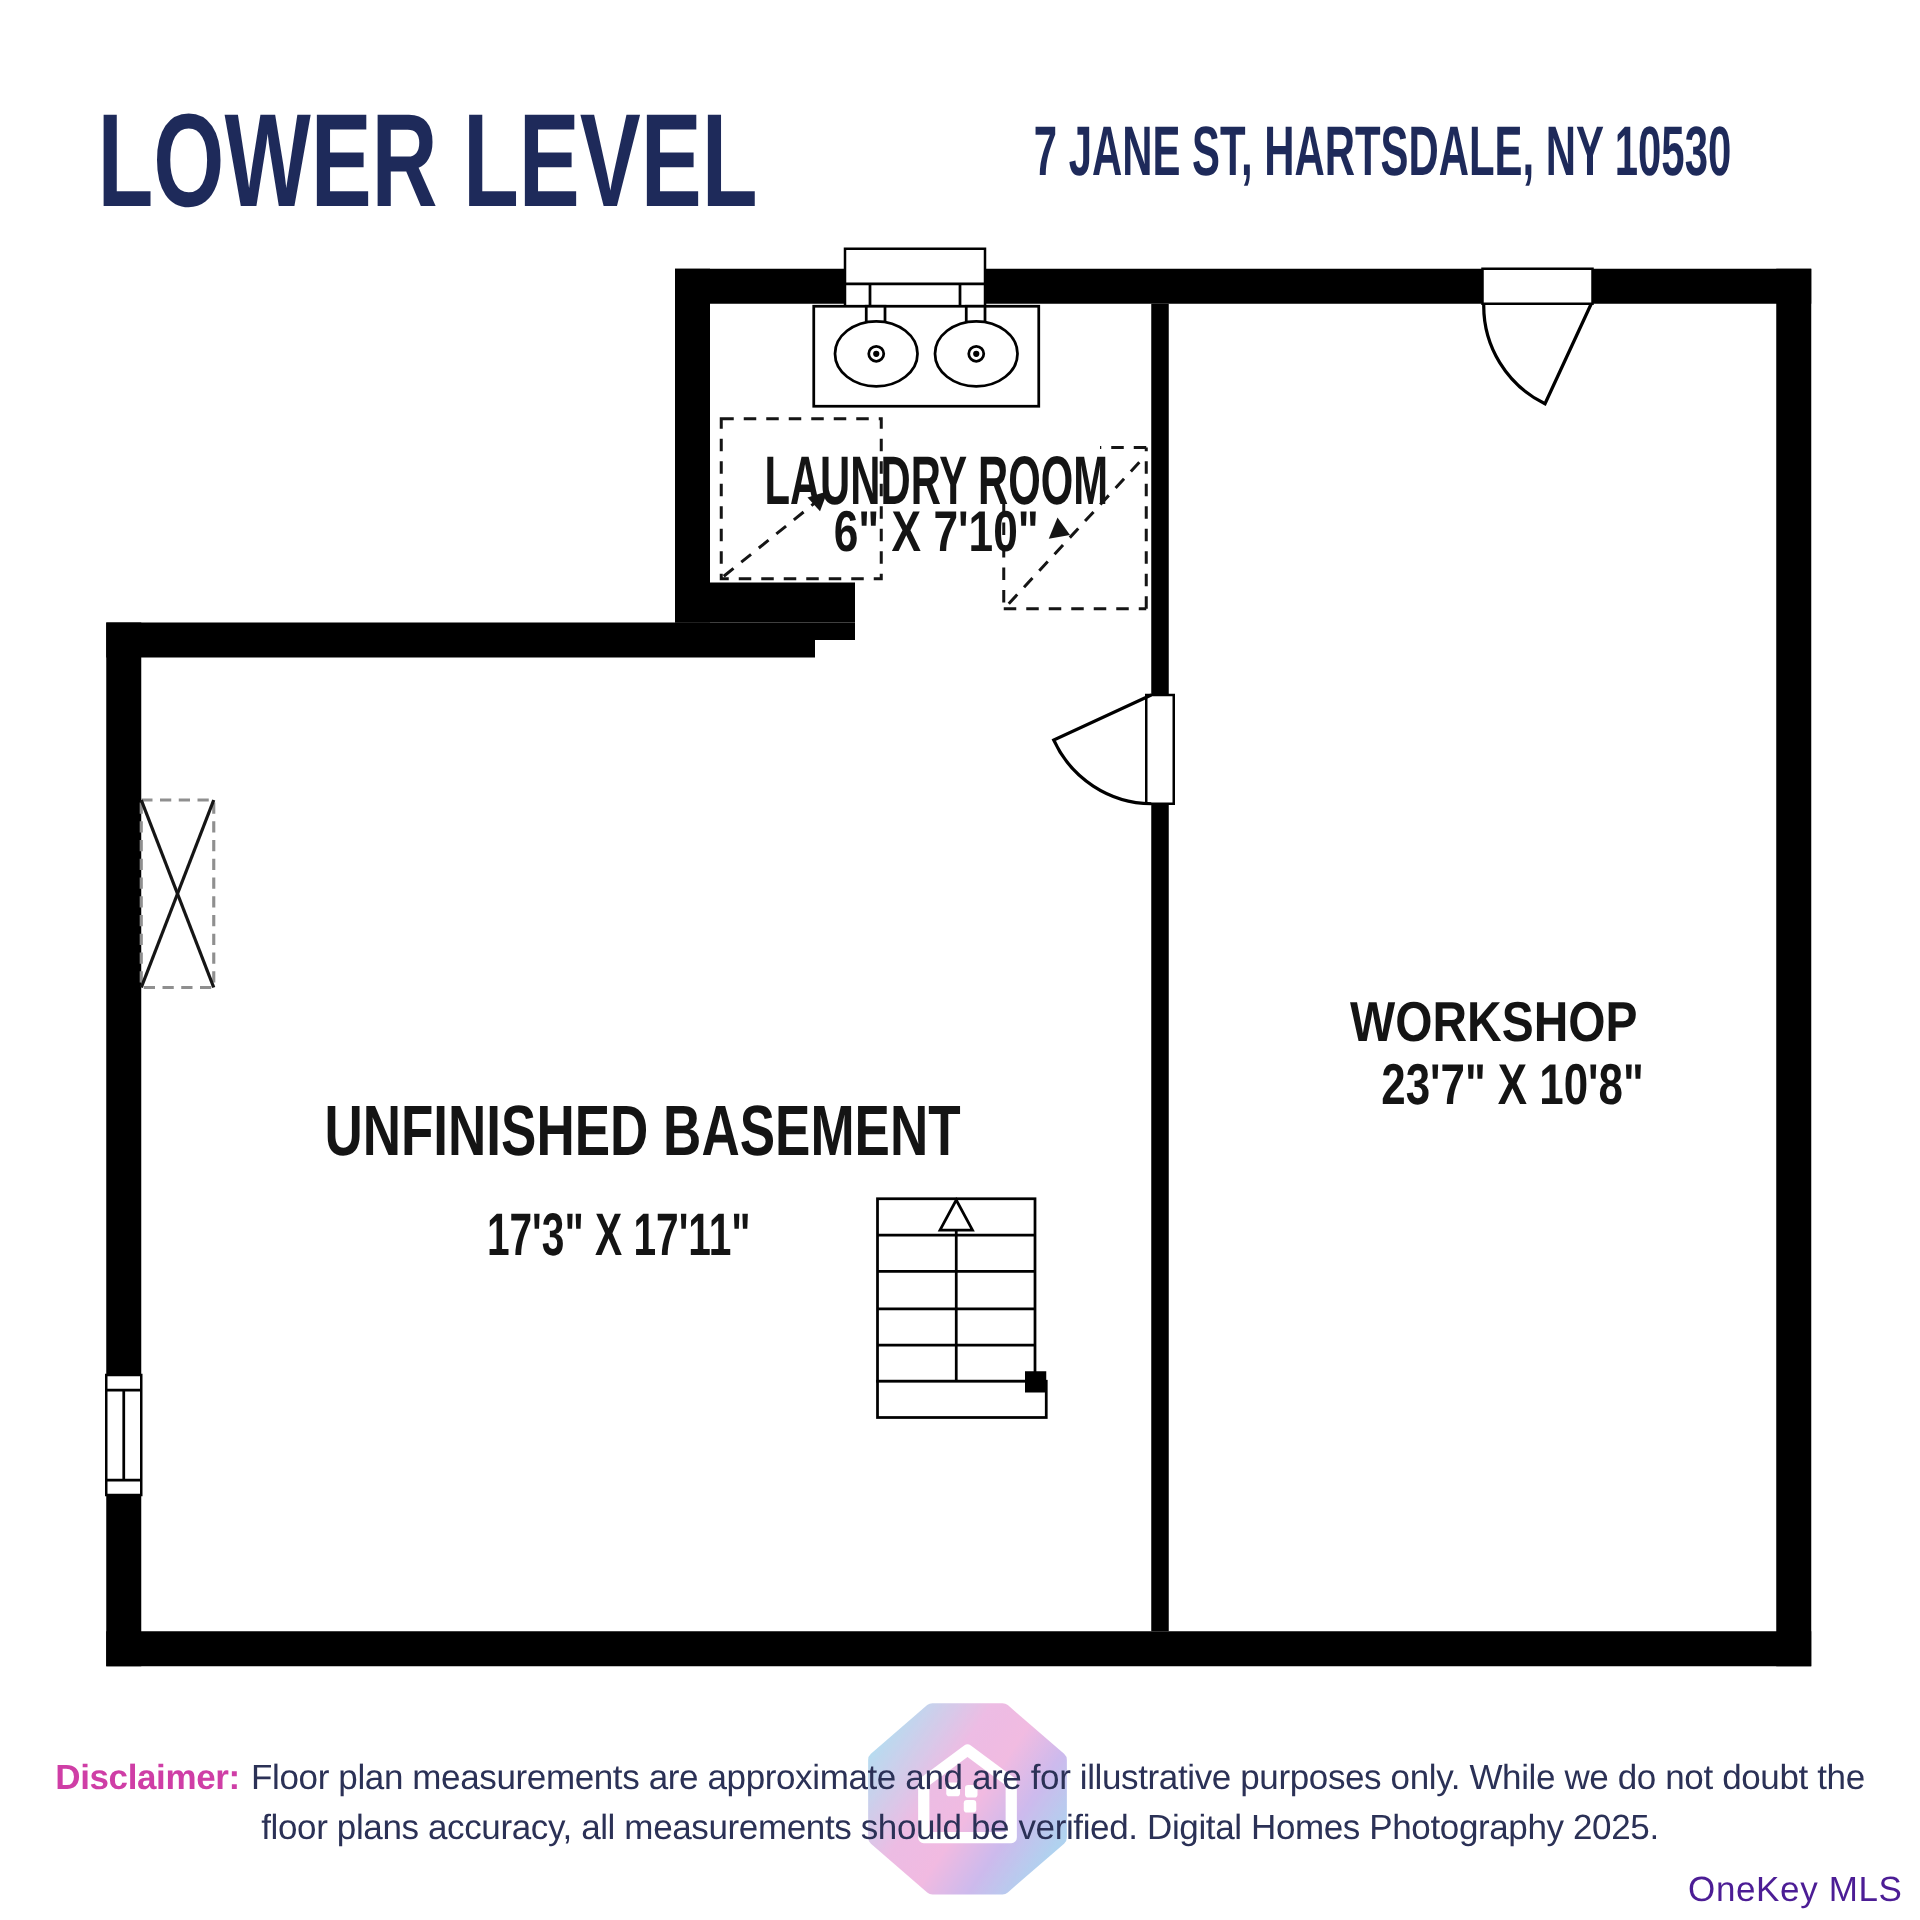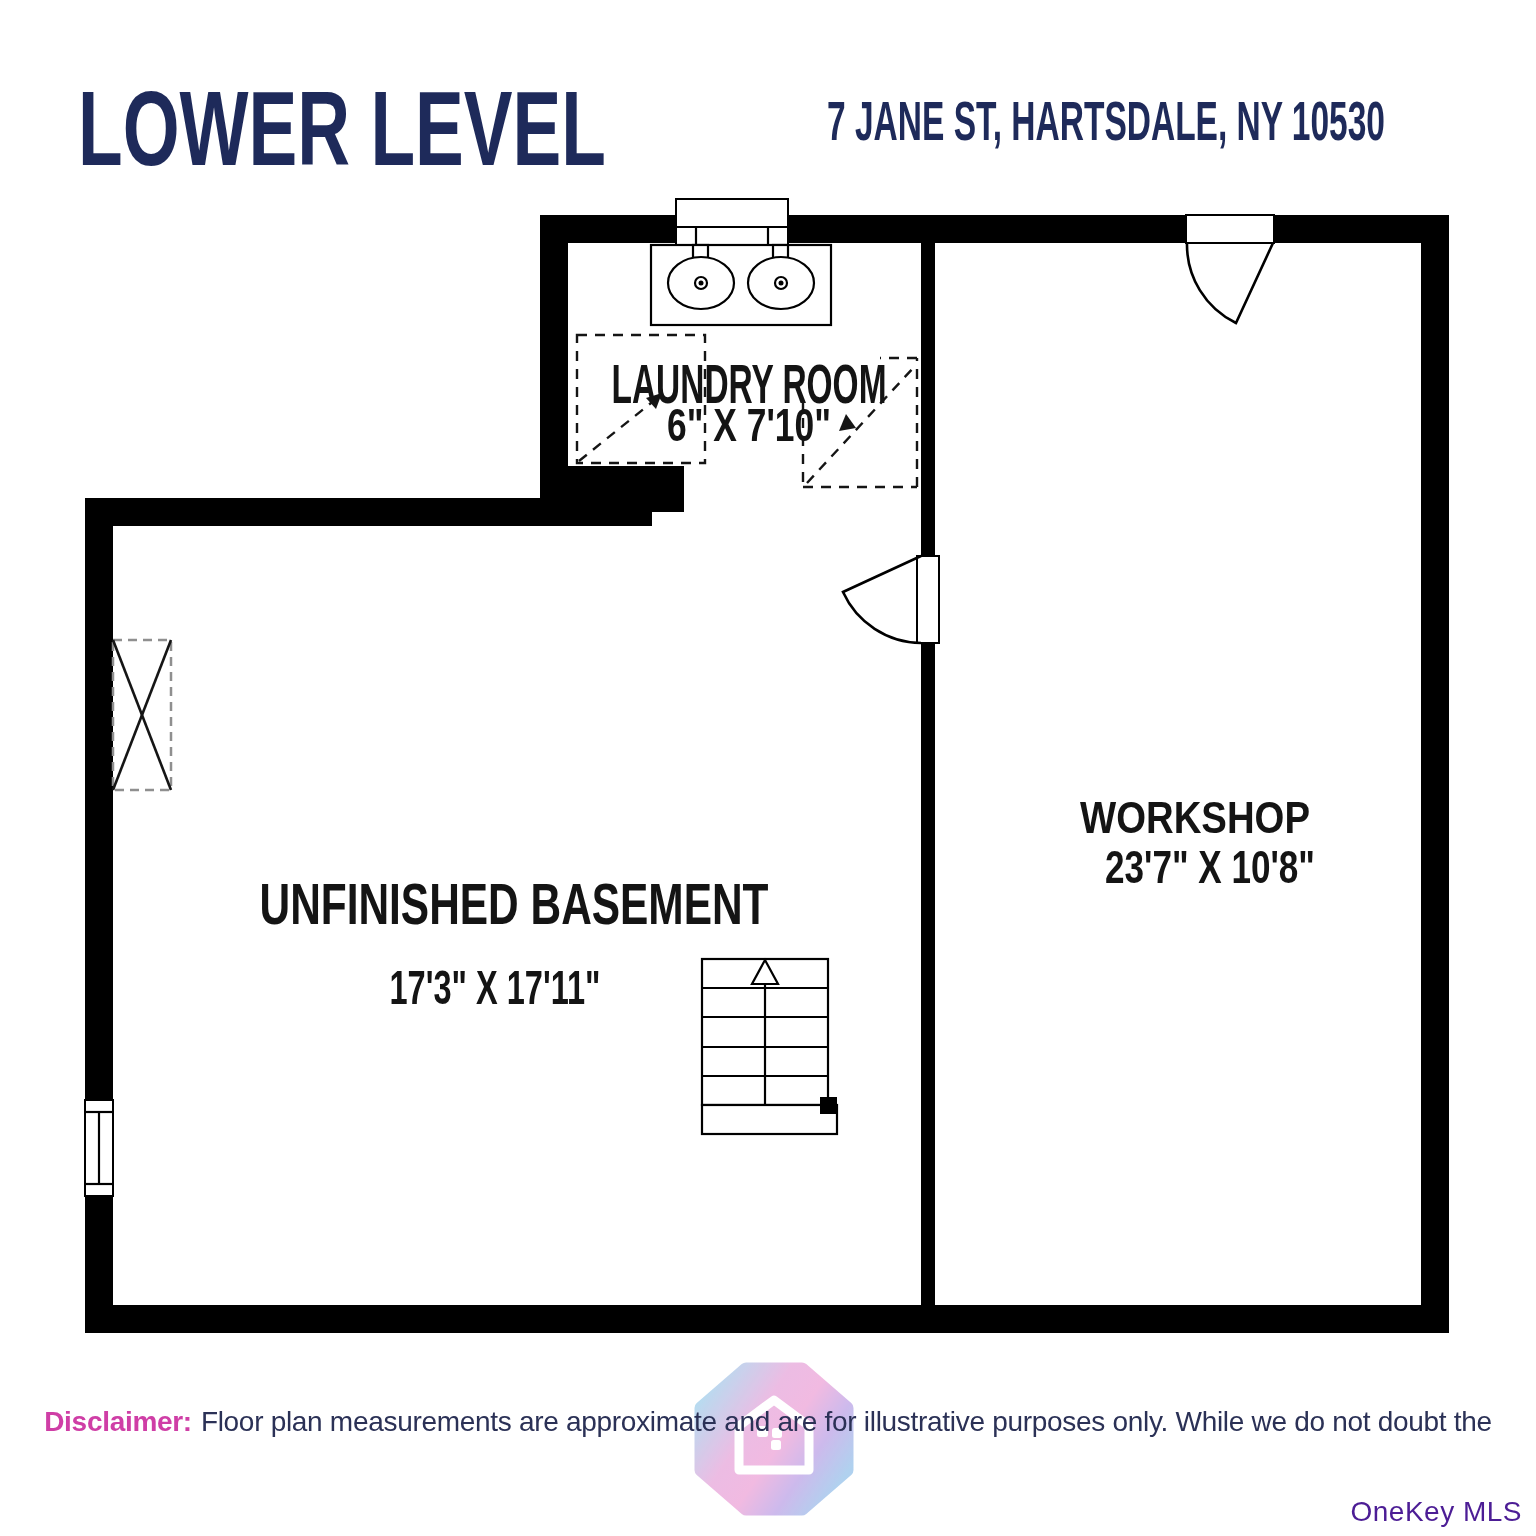--- a/index.html
+++ b/index.html
@@ -140,16 +140,19 @@
         <rect x="755" y="1424" width="11" height="11" rx="2.5" fill="#ffffff"></rect>
         <rect x="770" y="1426" width="10" height="10" rx="2.5" fill="#ffffff"></rect>
         <rect x="769" y="1438" width="10" height="10" rx="2.5" fill="#ffffff"></rect>
       </g>
     </svg>
   </div>
 
   <div id="disc-1" class="disc-line">
     <span class="disc-label">Disclaimer:</span><span>Floor plan measurements are approximate and are for illustrative purposes only. While we do not doubt the</span>
   </div>
+  <div id="disc-2" class="disc-line">
+    <span>floor plans accuracy, all measurements should be verified. Digital Homes Photography 2025.</span>
+  </div>
 
   <div id="watermark">OneKey MLS</div>
 
 </div>
 
 </body></html>

